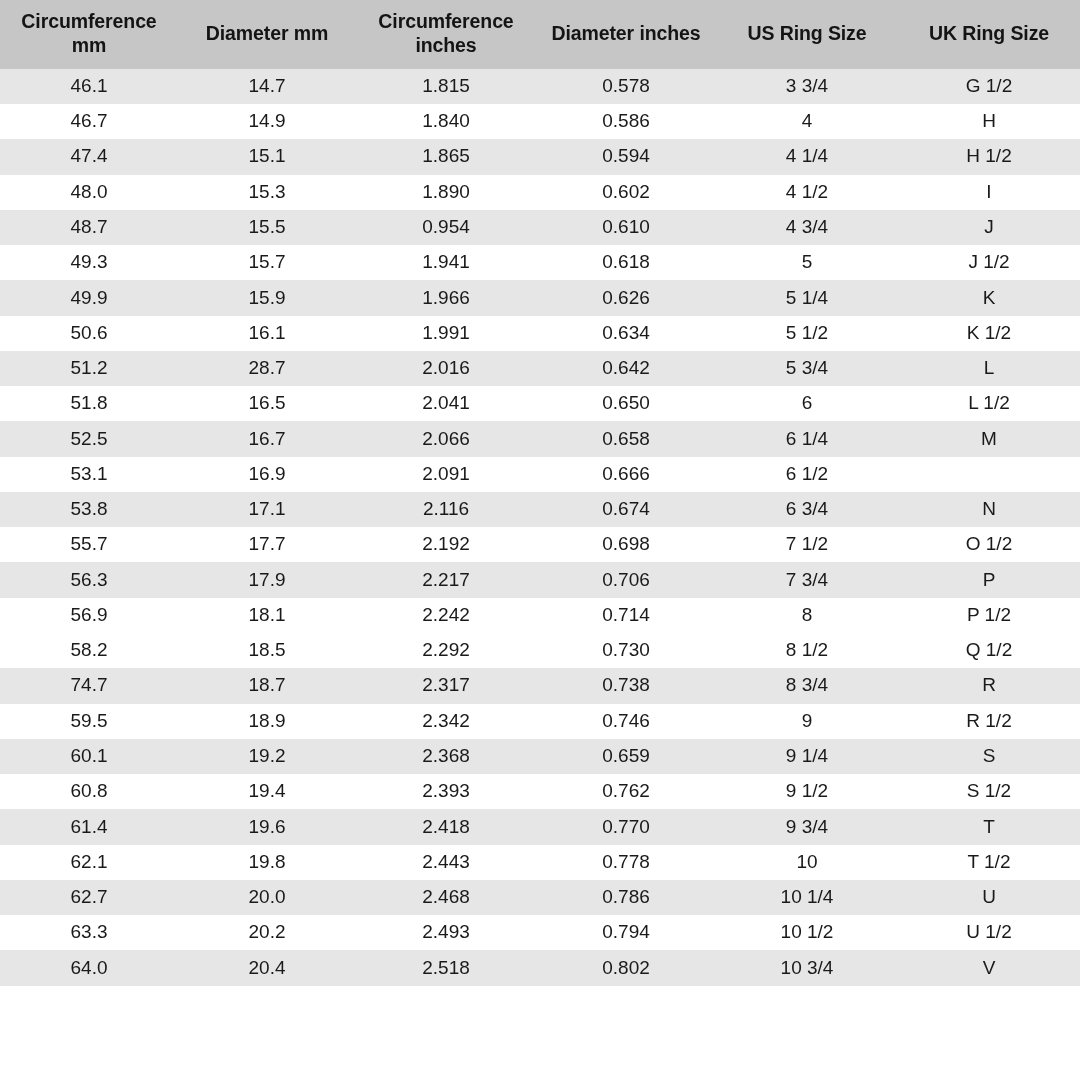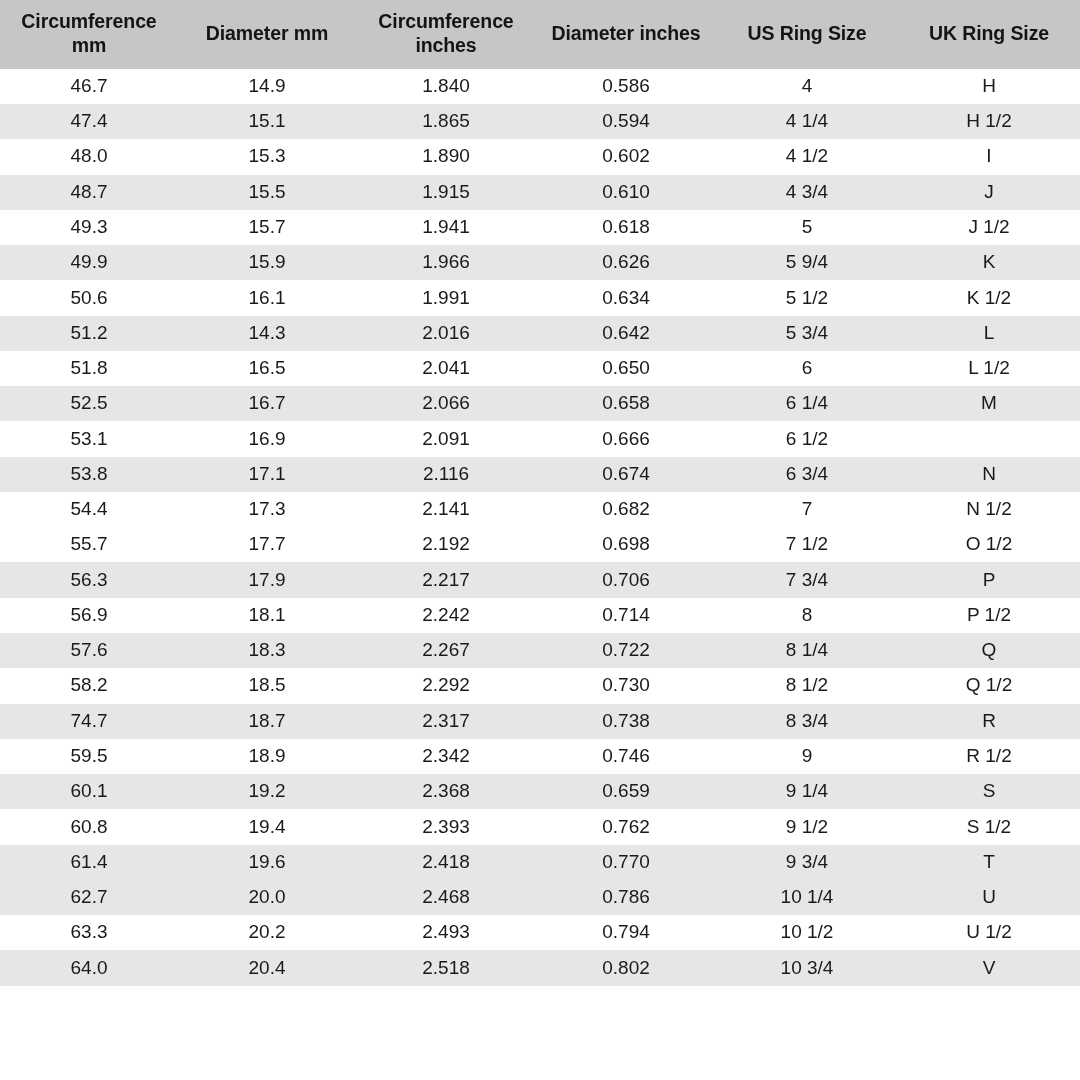--- a/index.html
+++ b/index.html
@@ -68,20 +68,28 @@
     <tr>
         <th>Circumference mm</th>
         <th>Diameter mm</th>
         <th>Circumference inches</th>
         <th>Diameter inches</th>
         <th>US Ring Size</th>
         <th>UK Ring Size</th>
       </tr>
   </thead>
   <tbody>
+      <tr class="odd">
+        <td>46.1</td>
+        <td>14.7</td>
+        <td>1.815</td>
+        <td>0.578</td>
+        <td>3 3/4</td>
+        <td>G 1/2</td>
+      </tr>
       <tr class="even">
         <td>46.7</td>
         <td>14.9</td>
         <td>1.840</td>
         <td>0.586</td>
         <td>4</td>
         <td>H</td>
       </tr>
       <tr class="odd">
         <td>47.4</td>
@@ -95,52 +103,52 @@
         <td>48.0</td>
         <td>15.3</td>
         <td>1.890</td>
         <td>0.602</td>
         <td>4 1/2</td>
         <td>I</td>
       </tr>
       <tr class="odd">
         <td>48.7</td>
         <td>15.5</td>
-        <td>1.915</td>
+        <td>0.954</td>
         <td>0.610</td>
         <td>4 3/4</td>
         <td>J</td>
       </tr>
       <tr class="even">
         <td>49.3</td>
         <td>15.7</td>
         <td>1.941</td>
         <td>0.618</td>
         <td>5</td>
         <td>J 1/2</td>
       </tr>
       <tr class="odd">
         <td>49.9</td>
         <td>15.9</td>
         <td>1.966</td>
         <td>0.626</td>
-        <td>5 9/4</td>
+        <td>5 1/4</td>
         <td>K</td>
       </tr>
       <tr class="even">
         <td>50.6</td>
         <td>16.1</td>
         <td>1.991</td>
         <td>0.634</td>
         <td>5 1/2</td>
         <td>K 1/2</td>
       </tr>
       <tr class="odd">
         <td>51.2</td>
-        <td>14.3</td>
+        <td>28.7</td>
         <td>2.016</td>
         <td>0.642</td>
         <td>5 3/4</td>
         <td>L</td>
       </tr>
       <tr class="even">
         <td>51.8</td>
         <td>16.5</td>
         <td>2.041</td>
         <td>0.650</td>
@@ -165,28 +173,20 @@
       </tr>
       <tr class="odd">
         <td>53.8</td>
         <td>17.1</td>
         <td>2.116</td>
         <td>0.674</td>
         <td>6 3/4</td>
         <td>N</td>
       </tr>
       <tr class="even">
-        <td>54.4</td>
-        <td>17.3</td>
-        <td>2.141</td>
-        <td>0.682</td>
-        <td>7</td>
-        <td>N 1/2</td>
-      </tr>
-      <tr class="even">
         <td>55.7</td>
         <td>17.7</td>
         <td>2.192</td>
         <td>0.698</td>
         <td>7 1/2</td>
         <td>O 1/2</td>
       </tr>
       <tr class="odd">
         <td>56.3</td>
         <td>17.9</td>
@@ -196,28 +196,20 @@
         <td>P</td>
       </tr>
       <tr class="even">
         <td>56.9</td>
         <td>18.1</td>
         <td>2.242</td>
         <td>0.714</td>
         <td>8</td>
         <td>P 1/2</td>
       </tr>
-      <tr class="odd">
-        <td>57.6</td>
-        <td>18.3</td>
-        <td>2.267</td>
-        <td>0.722</td>
-        <td>8 1/4</td>
-        <td>Q</td>
-      </tr>
       <tr class="even">
         <td>58.2</td>
         <td>18.5</td>
         <td>2.292</td>
         <td>0.730</td>
         <td>8 1/2</td>
         <td>Q 1/2</td>
       </tr>
       <tr class="odd">
         <td>74.7</td>
@@ -252,20 +244,28 @@
         <td>S 1/2</td>
       </tr>
       <tr class="odd">
         <td>61.4</td>
         <td>19.6</td>
         <td>2.418</td>
         <td>0.770</td>
         <td>9 3/4</td>
         <td>T</td>
       </tr>
+      <tr class="even">
+        <td>62.1</td>
+        <td>19.8</td>
+        <td>2.443</td>
+        <td>0.778</td>
+        <td>10</td>
+        <td>T 1/2</td>
+      </tr>
       <tr class="odd">
         <td>62.7</td>
         <td>20.0</td>
         <td>2.468</td>
         <td>0.786</td>
         <td>10 1/4</td>
         <td>U</td>
       </tr>
       <tr class="even">
         <td>63.3</td>

